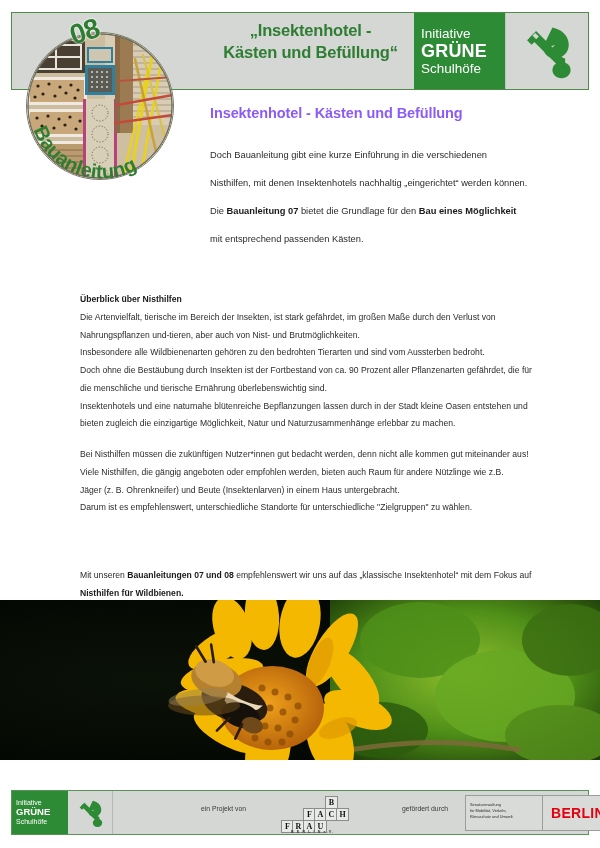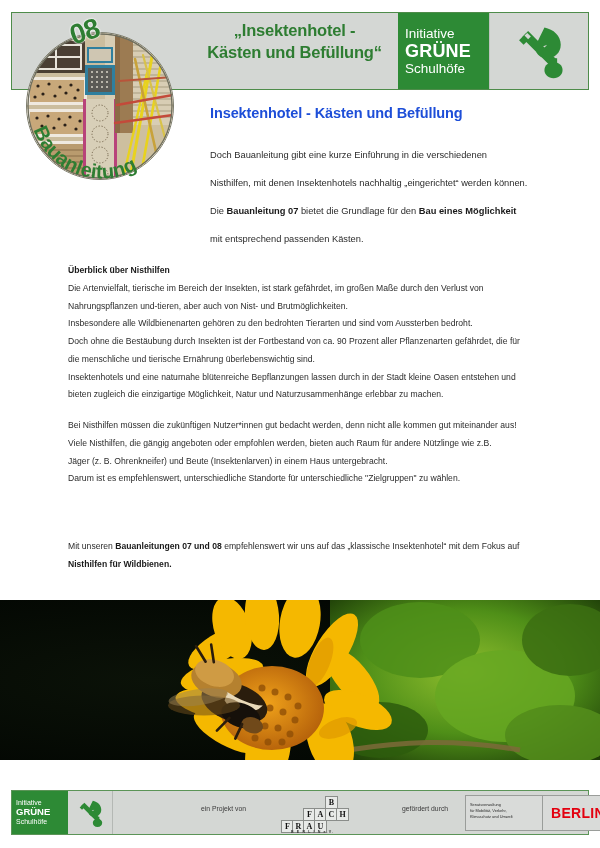--- a/index.html
+++ b/index.html
@@ -25,20 +25,21 @@
     height: 78px;
     box-sizing: border-box;
     border: 1.5px solid #4e8c4a;
     background: #d4d7d4;
     display: flex;
     align-items: stretch;
   }
   .banner-left {
     flex: 0 0 386px;
     position: relative;
+    margin-left: 16px;
   }
   .banner-title {
     position: absolute;
     left: 180px;
     top: 7px;
     width: 205px;
     text-align: center;
     color: #2e7d32;
     font-weight: bold;
     font-size: 16.5px;
@@ -100,41 +101,42 @@
   .badge-arc { position: absolute; left: 0; top: 0; width: 163px; height: 163px; z-index: 3;}
   .badge-arc text { font-family: "Liberation Sans", sans-serif; font-size: 20px; font-weight: bold; fill: #2e7d32; }
 
   
   .doc-title {
     position: absolute;
     left: 210px;
     top: 105px;
     font-size: 14.5px;
     font-weight: bold;
-    color: #1d4ed8;
+    color: #8b5cf6;
     letter-spacing: -0.1px;
   }
   .intro {
     position: absolute;
     left: 210px;
     top: 137px;
     width: 360px;
     font-size: 9.3px;
     line-height: 2.0;
     color: #2b2b2b;
   }
 
   
   .section {
     position: absolute;
-    left: 68px;
+    left: 80px;
     width: 485px;
     font-size: 8.6px;
     line-height: 2.07;
     color: #2b2b2b;
+    margin-top: 29px;
   }
   .section h3 {
     margin: 0 0 0 0;
     font-size: 8.6px;
     font-weight: bold;
     line-height: 2.07;
     color: #1a1a1a;
   }
   .section p { margin: 0; }
   #sec-overview { top: 262px; }

